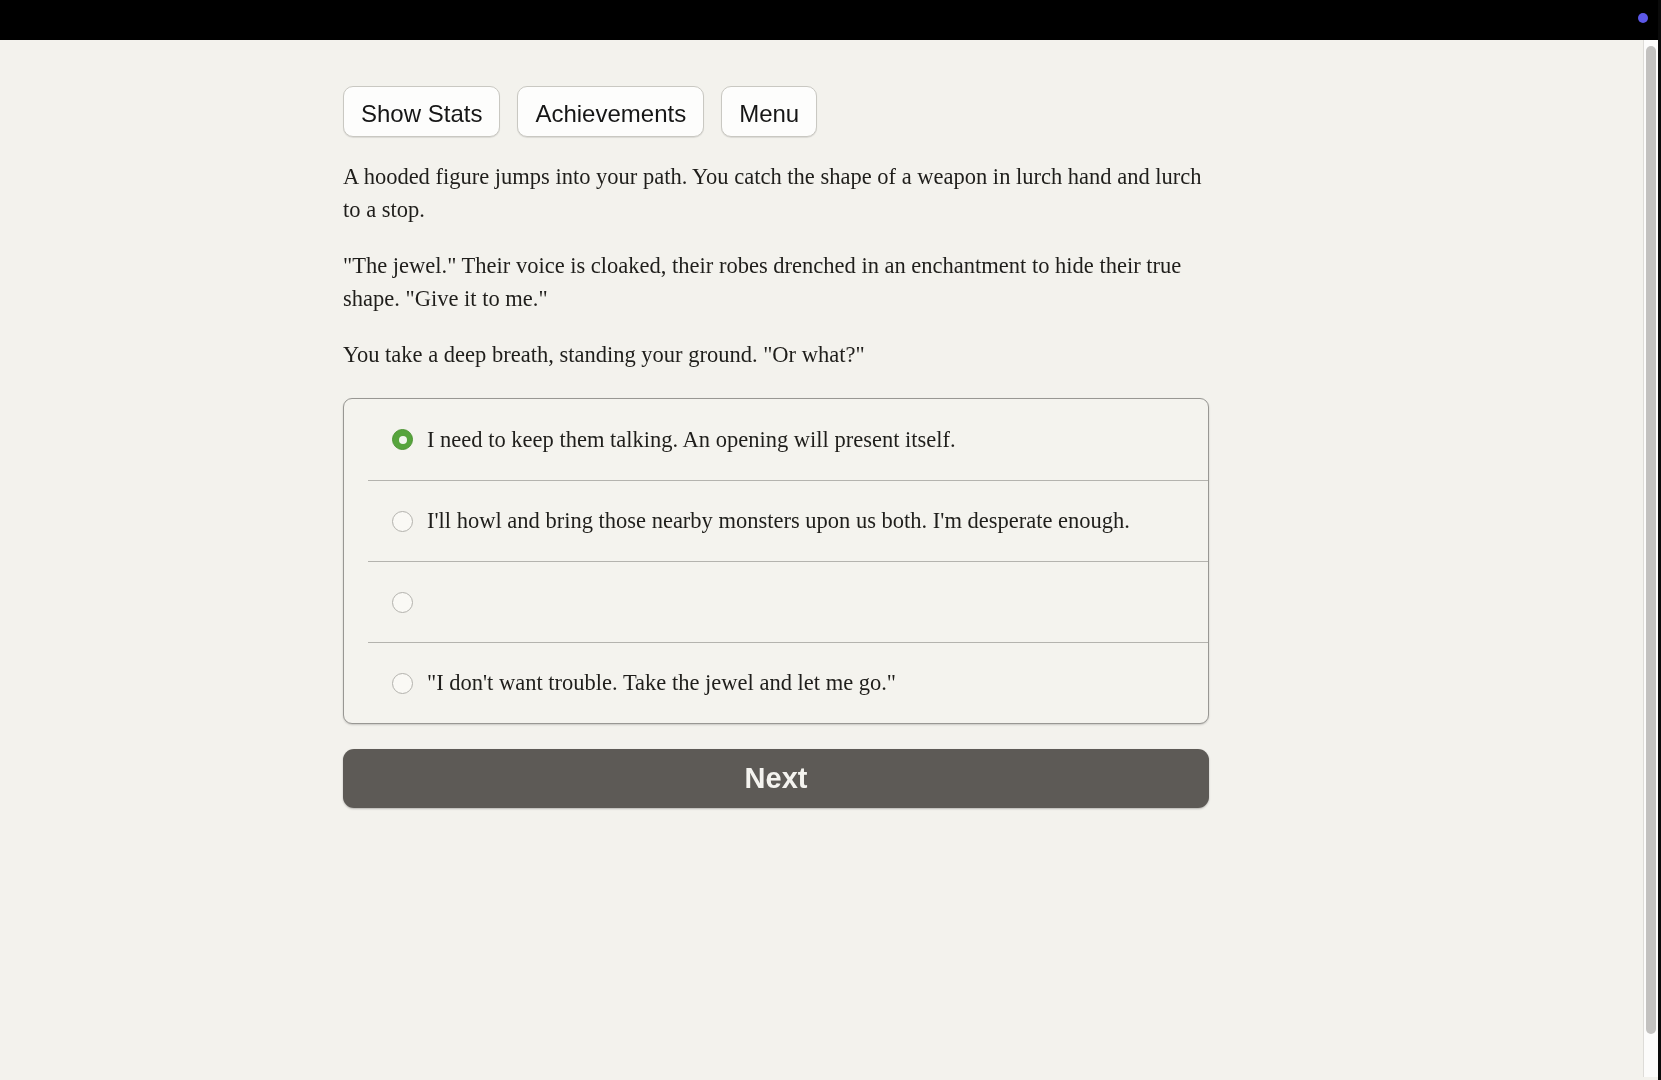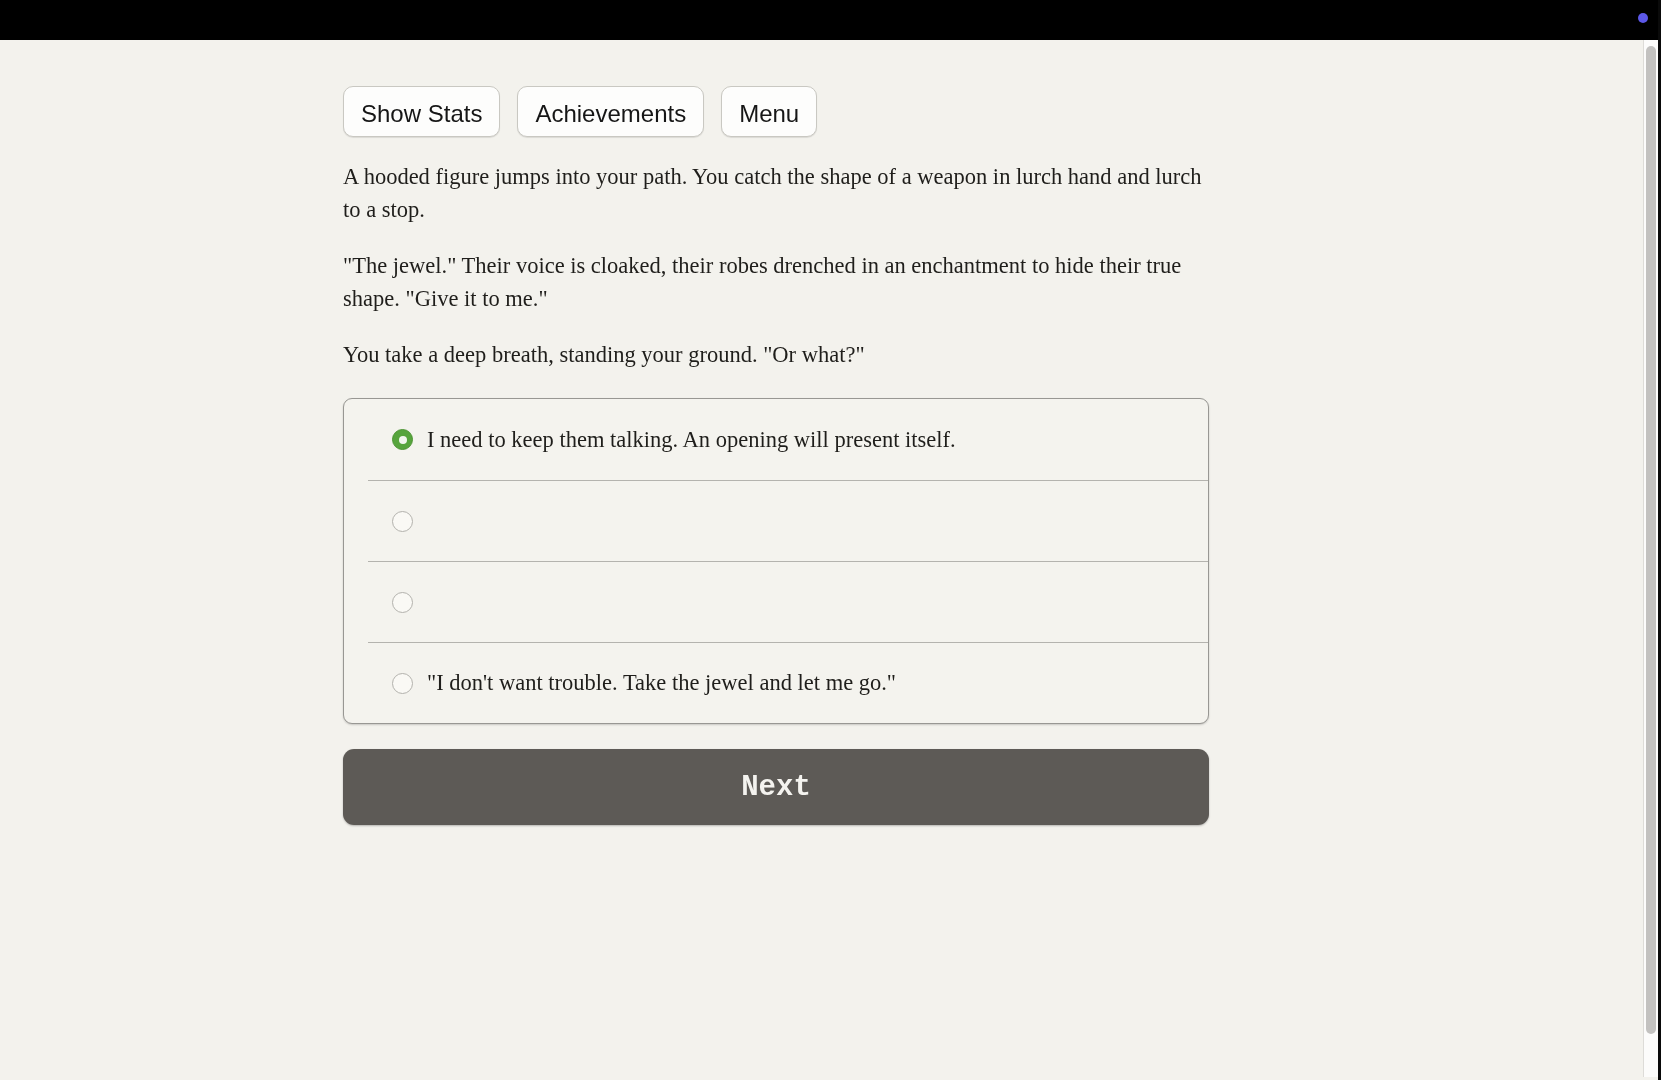--- a/index.html
+++ b/index.html
@@ -111,26 +111,26 @@
     background: #f2f6ee;
   }
   .choice-label {
     font-family: "Liberation Serif", "DejaVu Serif", serif;
     font-size: 22.5px;
     color: #1f1e1b;
   }
 
   .next-button {
     display: block;
-    width: 866px; height: 76px;
+    width: 866px; height: 59px;
     margin-top: 25px;
     background: #5d5a56;
     border: none;
     border-radius: 11px;
-    font-family: Liberation Mono, monospace;
+    font-family: Liberation Sans, sans-serif;
     font-weight: bold;
     font-size: 29px;
     color: #f4f3ef;
     text-align: center;
     cursor: pointer;
     box-shadow: 0 1px 2px rgba(0,0,0,0.25);
   }
 </style>
 </head>
 <body>
@@ -158,20 +158,21 @@
     <p>You take a deep breath, standing your ground. "Or what?"</p>
   </div>
 
   <div class="choice-box">
     <div class="choice-row">
       <span class="radio selected"></span>
       <span class="choice-label">I need to keep them talking. An opening will present itself.</span>
     </div>
     <div class="choice-row">
       <span class="radio"></span>
+      <span class="choice-label">I'll howl and bring those nearby monsters upon us both. I'm desperate enough.</span>
     </div>
     <div class="choice-row">
       <span class="radio"></span>
     </div>
     <div class="choice-row">
       <span class="radio"></span>
       <span class="choice-label">"I don't want trouble. Take the jewel and let me go."</span>
     </div>
   </div>
 

